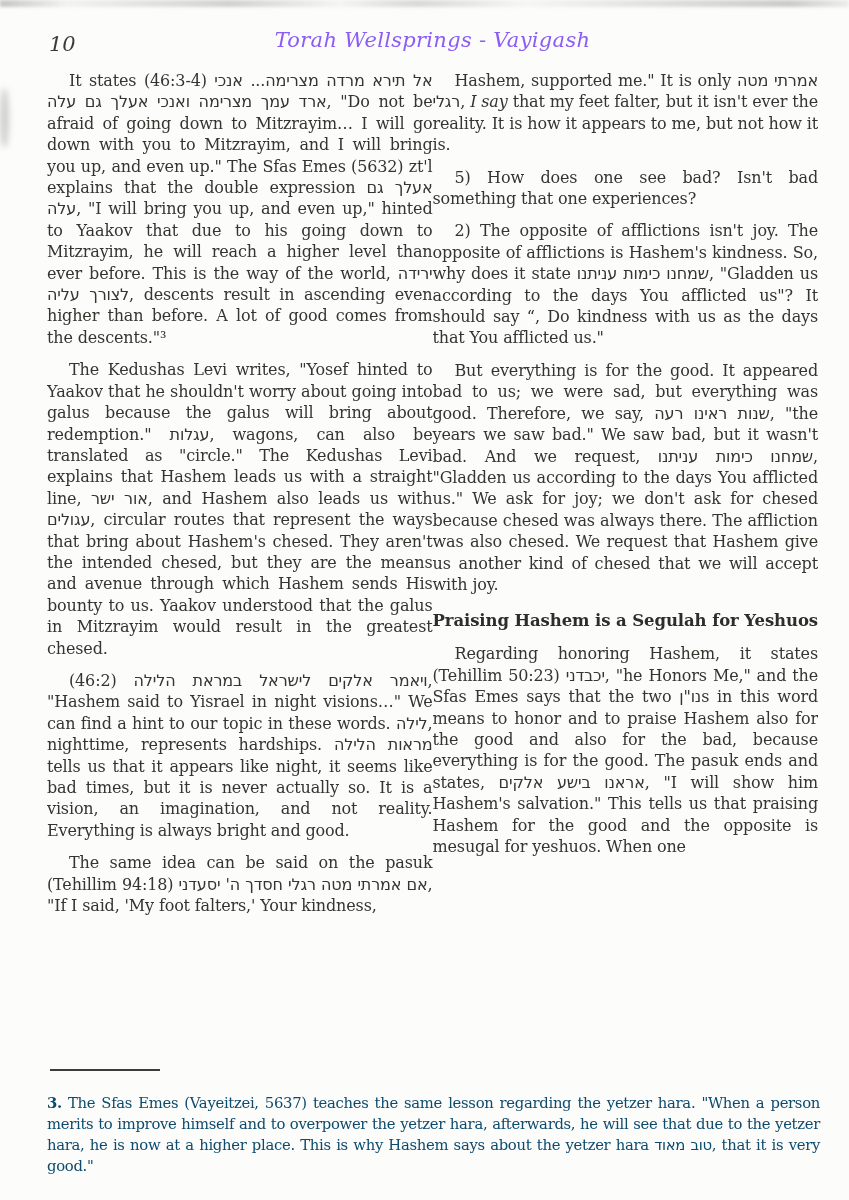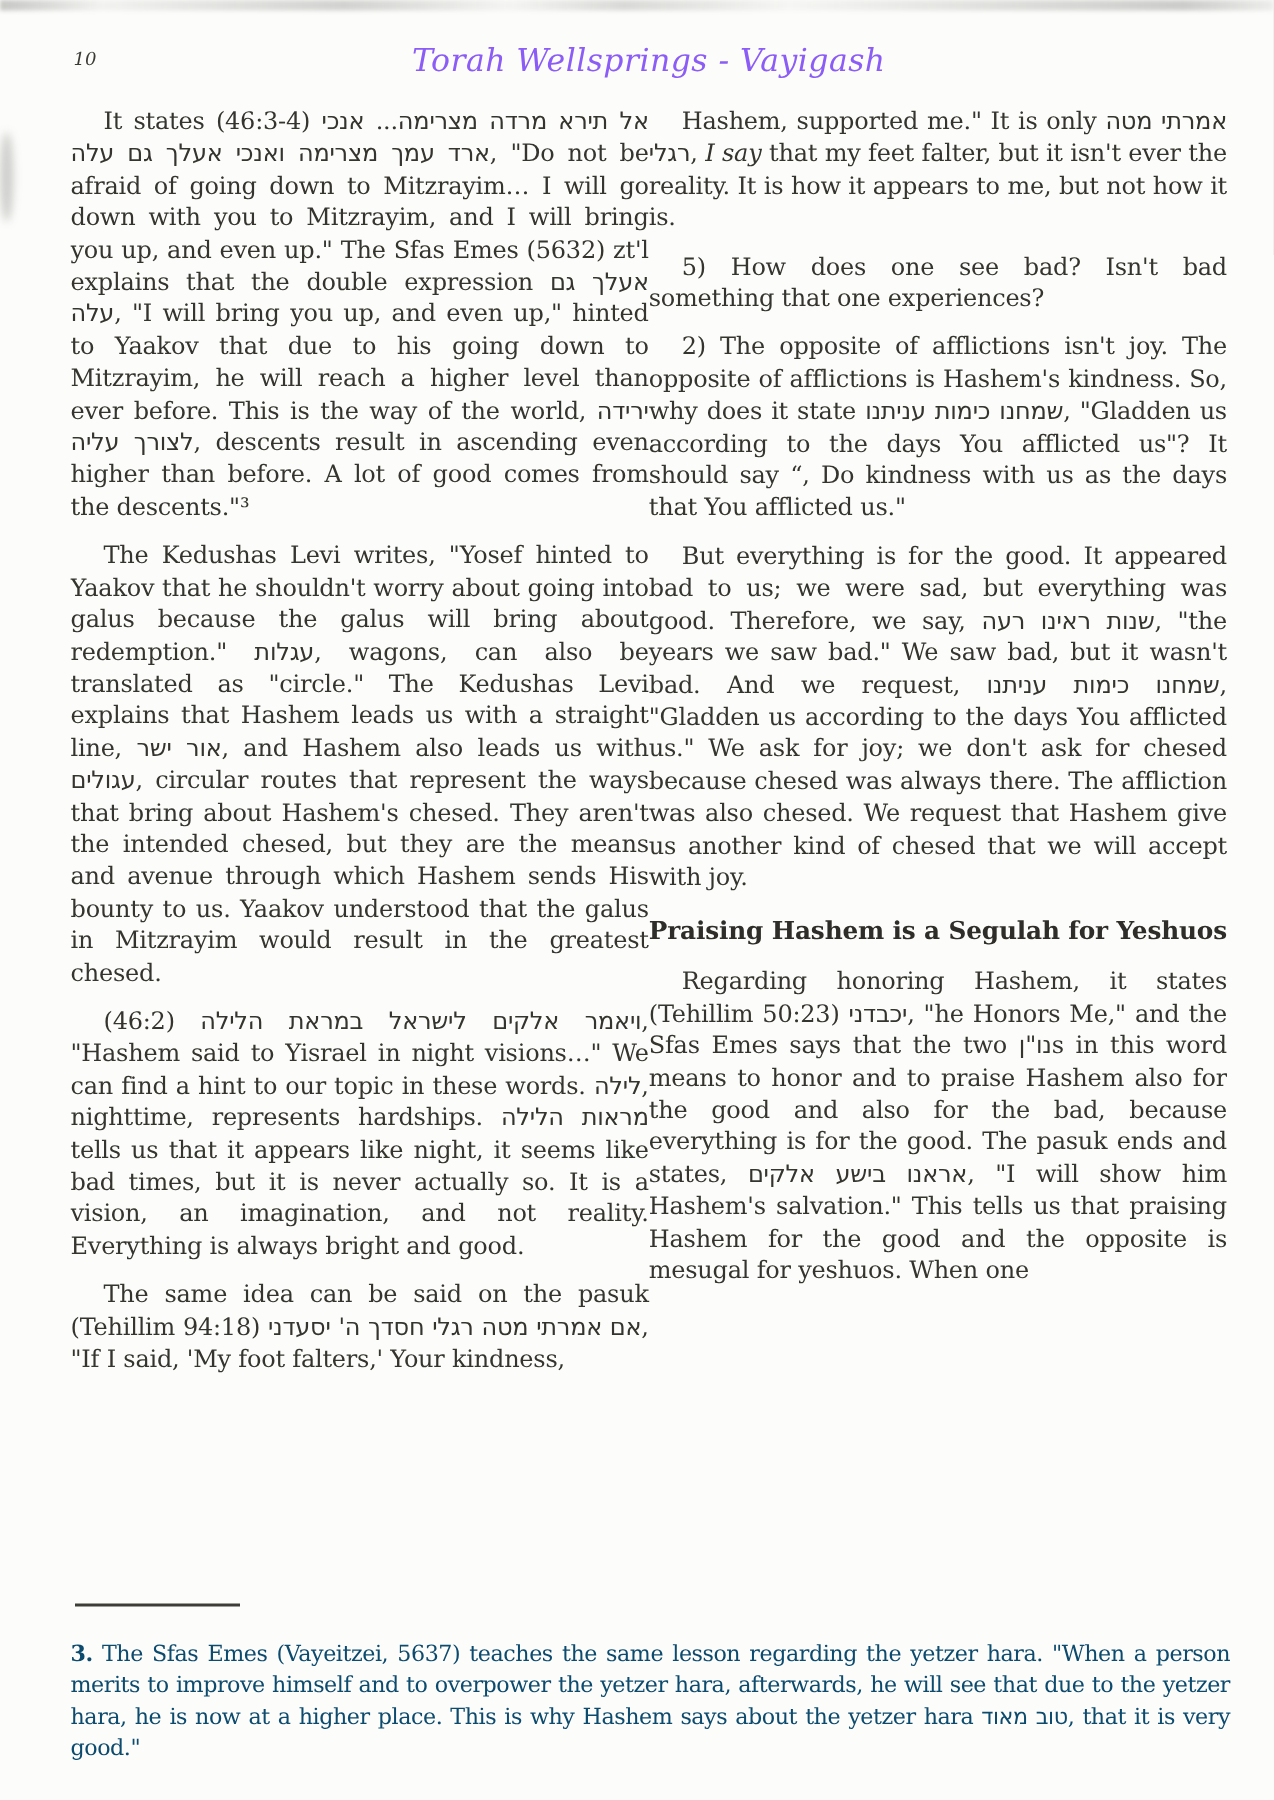--- a/index.html
+++ b/index.html
@@ -24,21 +24,21 @@
   }
   .scan-left {
     position: absolute; left: 0px; top: 88px; width: 9px; height: 60px;
     background: rgba(70,70,66,.25); border-radius: 50%; filter: blur(3px);
   }
   .header {
     position: absolute; top: 28px; left: 47px; right: 31px; height: 30px;
   }
   .page-number {
     position: absolute; left: 2px; top: 4px;
-    font-style: italic; font-size: 12px; color: #3b3a35;
+    font-style: italic; font-size: 21px; color: #3b3a35;
   }
   .page-title {
     text-align: center;
     font-style: italic;
     font-size: 21px;
     letter-spacing: .3px;
     color: #8b5cf6;
   }
   .columns {
     position: absolute; top: 70px; left: 47px; width: 771px; height: 990px;

